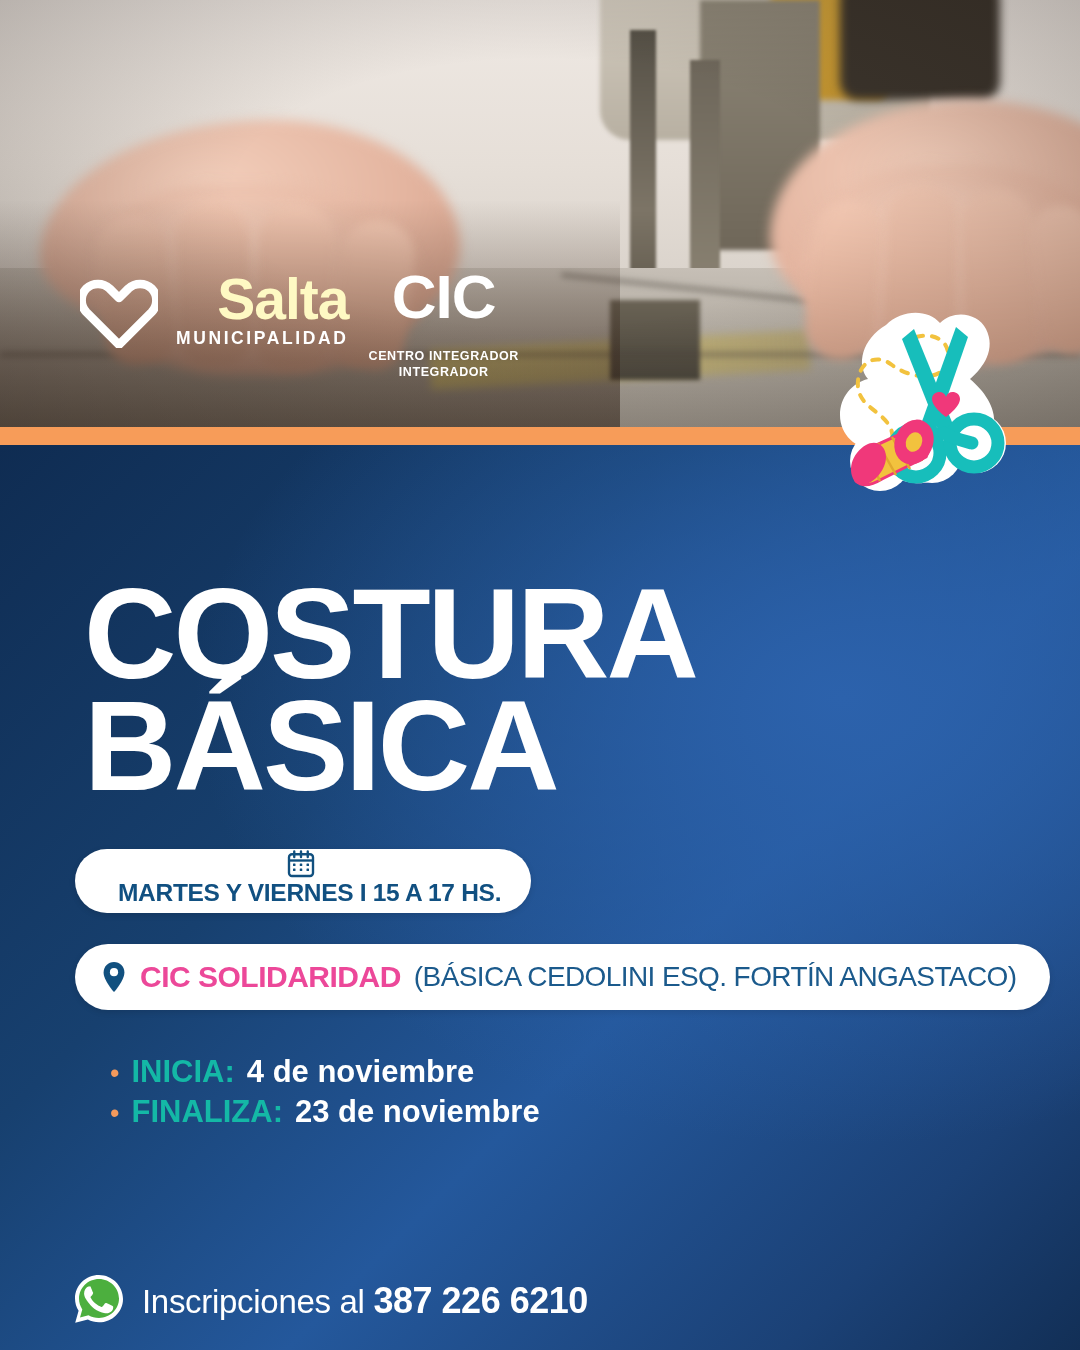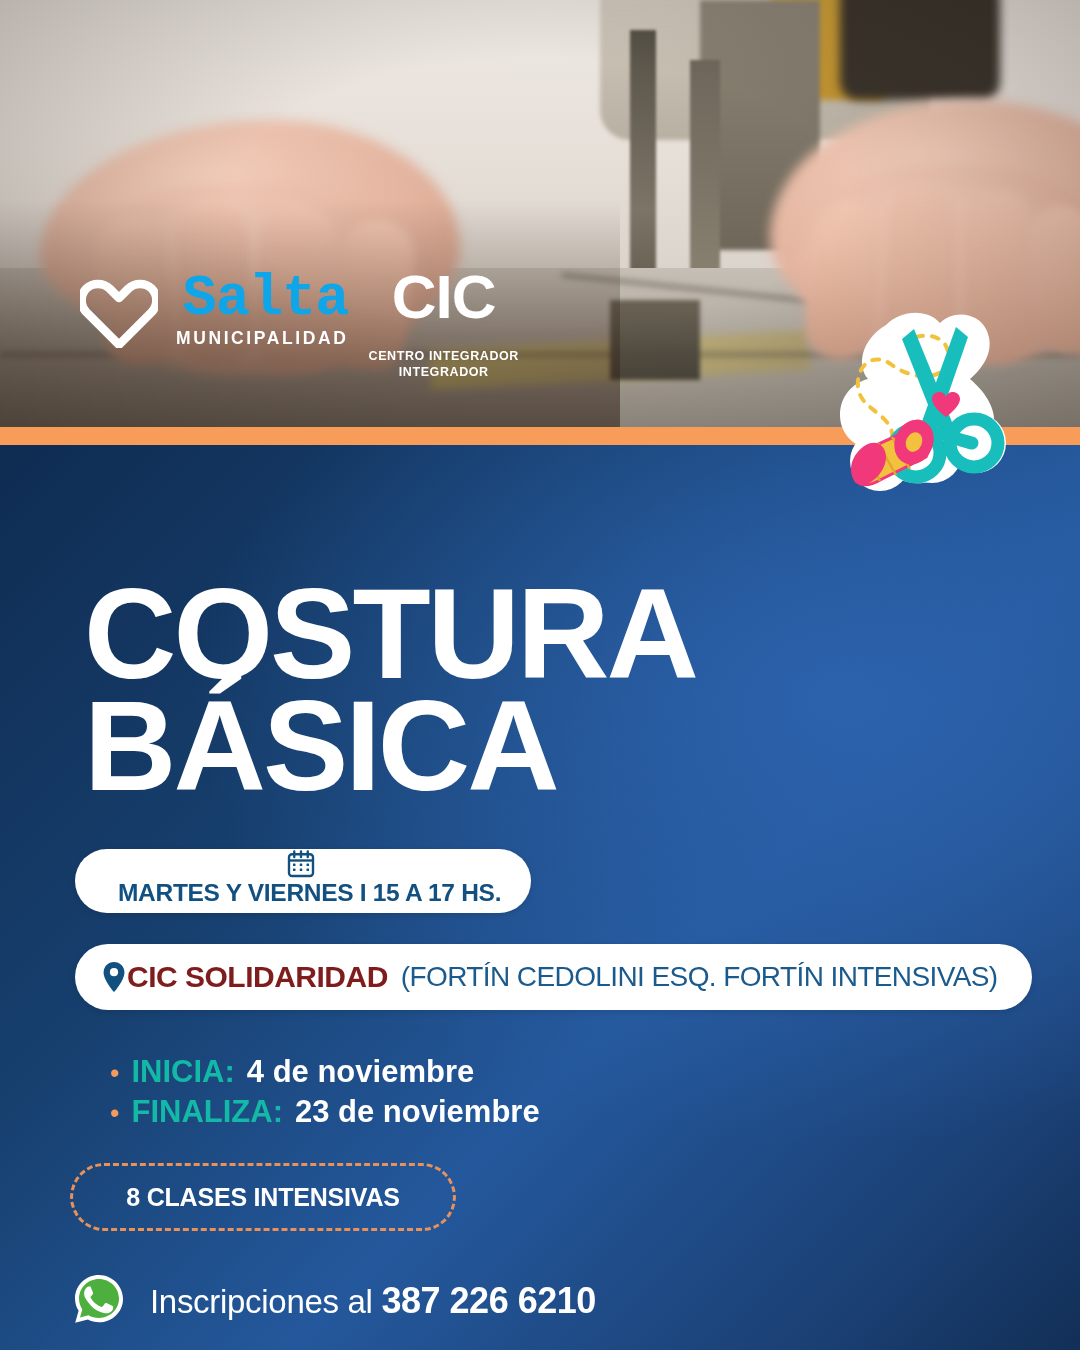--- a/index.html
+++ b/index.html
@@ -135,23 +135,22 @@
     position: absolute;
     left: 80px; top: 268px;
     display: flex;
     align-items: flex-start;
     gap: 18px;
     z-index: 6;
   }
   .heart-icon { width: 78px; height: 72px; flex: none; margin-top: 8px; }
   .salta-wrap { display: flex; flex-direction: column; align-items: flex-end; margin-top: 4px; }
   .salta-word {
-    font-size: 57px; font-weight: bold; color: #0ea5e9; line-height: 0.95;
+    font-size: 57px; font-weight: bold; color: #fef9c3; line-height: 0.95;
     letter-spacing: -1px;
-    font-family: Liberation Mono, monospace;
   }
   .salta-sub {
     font-size: 17.5px; font-weight: bold; color: #fff; letter-spacing: 2.6px;
     margin-top: 2px;
   }
   .cic-wrap { display: flex; flex-direction: column; align-items: center; margin-top: 0px; margin-left: 2px; }
   .cic-word {
     font-size: 62px; font-weight: bold; color: #fff; line-height: 0.95; letter-spacing: -1px;
   }
   .cic-sub1, .cic-sub2 {
@@ -205,21 +204,21 @@
   }
   .pill-schedule { left: 75px; top: 849px; height: 64px; padding: 0 30px 0 26px; flex-direction: column; }
   .pill-location { left: 75px; top: 944px; height: 66px; padding: 0 34px 0 26px; }
   .pill-ico { display: flex; align-items: center; flex: none; }
   .pill-txt {
     color: #115081; font-weight: bold; font-size: 25px; letter-spacing: -0.3px;
     white-space: nowrap;
   }
   .pill-schedule .pill-txt { margin-left: 17px; font-size: 24.5px; }
   .pill-location .pill-main {
-    color: #7f1d1d; font-weight: bold; font-size: 30px; white-space: nowrap;
+    color: #ec4899; font-weight: bold; font-size: 30px; margin-left: 13px; white-space: nowrap;
     letter-spacing: -0.5px;
   }
   .pill-location .pill-paren {
     color: #1B5A8C; font-weight: normal; font-size: 28px; margin-left: 13px; white-space: nowrap;
     letter-spacing: -0.6px;
   }
 
   
   .dates { position: absolute; left: 110px; top: 1052px; z-index: 5; }
   .date-row {
@@ -240,21 +239,21 @@
     z-index: 5;
   }
   .badge-txt {
     color: #ffffff; font-weight: bold; font-size: 25px; letter-spacing: -0.2px;
     white-space: nowrap;
   }
 
   
   .wa-row {
     position: absolute; left: 72px; top: 1272px;
-    display: flex; align-items: center; gap: 24px; z-index: 5;
+    display: flex; align-items: center; gap: 16px; z-index: 5;
   }
   .wa-text {
     color: #ffffff; font-size: 33px; font-weight: normal; white-space: nowrap;
     letter-spacing: -0.3px;
   }
   .wa-num { font-weight: bold; font-size: 36px; letter-spacing: -0.5px; }
 </style>
 </head>
 <body>
 
@@ -373,39 +372,36 @@
   </div>
 
   <div class="pill pill-location">
     <span class="pill-ico">
       <svg width="26" height="32" viewBox="0 0 24 32">
         <path d="M12 1 C6.2 1 1.6 5.6 1.6 11.4 C1.6 19.4 12 31 12 31 C12 31 22.4 19.4 22.4 11.4 C22.4 5.6 17.8 1 12 1 Z" fill="#11507F"></path>
         <circle cx="12" cy="11.2" r="4.1" fill="#ffffff"></circle>
       </svg>
     </span>
     <span class="pill-main">CIC SOLIDARIDAD</span>
-    <span class="pill-paren">(FORTÍN CEDOLINI ESQ. FORTÍN INTENSIVAS)</span>
+    <span class="pill-paren">(BÁSICA CEDOLINI ESQ. FORTÍN ANGASTACO)</span>
   </div>
 
   <div class="dates">
     <div class="date-row">
       <span class="bullet">•</span>
       <span class="date-label">INICIA:</span>
       <span class="date-value">4 de noviembre</span>
     </div>
     <div class="date-row">
       <span class="bullet">•</span>
       <span class="date-label">FINALIZA:</span>
       <span class="date-value">23 de noviembre</span>
     </div>
   </div>
 
-  <div class="badge">
-    <span class="badge-txt">8 CLASES INTENSIVAS</span>
-  </div>
 
   <div class="wa-row">
     <span>
       <svg width="54" height="54" viewBox="0 0 54 54">
         <path d="M27 3 C13.8 3 3 13.5 3 26.4 C3 30.9 4.3 35.1 6.6 38.7 L3.2 50.8 L15.9 47.5
                  C19.2 49.3 23 50.3 27 50.3 C40.2 50.3 51 39.8 51 26.9 C51 14 40.2 3 27 3 Z" fill="#ffffff"></path>
         <path d="M27 7 C15.9 7 7 15.8 7 26.6 C7 30.6 8.2 34.3 10.3 37.4 L8 45.5 L16.5 43.2
                  C19.5 45 23.1 46 27 46 C38.1 46 47 37.2 47 26.6 C47 16 38.1 7 27 7 Z" fill="#4CAF3E"></path>
         <path d="M20.2 16.6 C19.6 16.6 18.7 16.8 17.9 17.7 C17.1 18.6 15.2 20.4 15.2 23.9
                  C15.2 27.5 17.9 30.9 18.3 31.4 C18.7 31.9 23.4 39.6 31 42.6 C37.3 45.1 38.6 44.6 40 44.5

